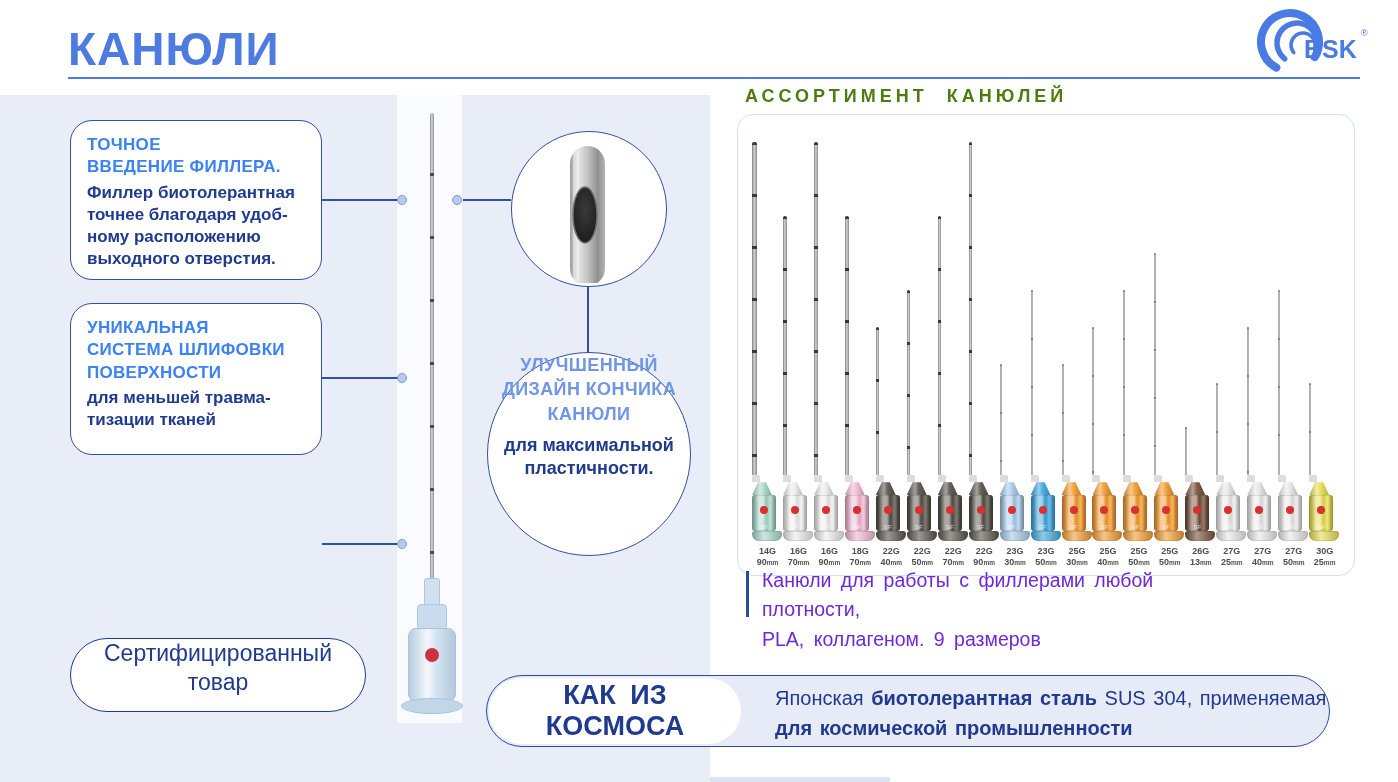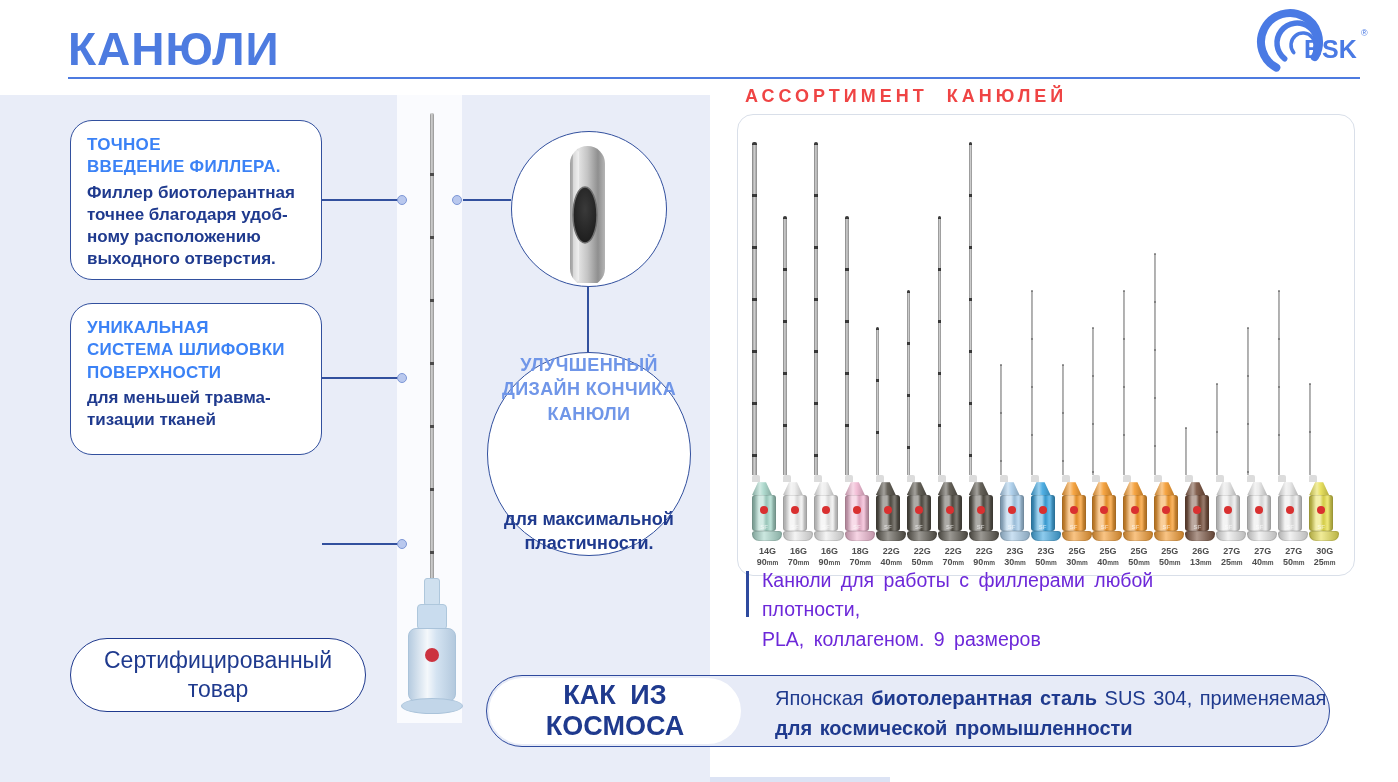--- a/index.html
+++ b/index.html
@@ -24,50 +24,50 @@
   .fbox-3 .bd{white-space:normal;text-align:justify;}
   
   .cline{position:absolute;height:1.5px;background:#32509e;}
   .cdot{position:absolute;width:10px;height:10px;border-radius:50%;background:#b9c8ee;border:1px solid #7d97d6;box-sizing:border-box;}
   .vline{position:absolute;width:1.5px;background:#32509e;}
   
   .mag-circle{position:absolute;left:511px;top:131px;width:154px;height:154px;border-radius:50%;
               background:#ffffff;border:1.5px solid #32509e;overflow:hidden;}
   .callout-circle{position:absolute;left:487px;top:352px;width:204px;height:204px;border-radius:50%;
               background:#ffffff;border:1.5px solid #32509e;box-sizing:border-box;
-              display:flex;flex-direction:column;align-items:center;justify-content:space-between;text-align:center;}
+              display:flex;flex-direction:column;align-items:center;justify-content:flex-start;text-align:center;}
   .callout-circle .hd{font-size:18px;font-weight:bold;color:#7096e8;line-height:1.35;letter-spacing:.4px;white-space:pre-line;}
   .callout-circle .bd{font-size:18px;font-weight:bold;color:#1f3a8e;line-height:1.3;margin-top:8px;white-space:pre-line;}
   
   .c-needle{position:absolute;left:430px;top:113px;width:4px;height:467px;border-radius:2px 2px 0 0;
      background-image:repeating-linear-gradient(180deg, transparent 0 60px, #4a4a4a 60px 63px),
                       linear-gradient(90deg,#8a8a8a,#d6d6d6 45%,#909090);}
   .c-cap1{position:absolute;left:424px;top:578px;width:16px;height:28px;background:#cfe0ef;border:1px solid #aec7dc;border-radius:3px;box-sizing:border-box;}
   .c-cap2{position:absolute;left:417px;top:604px;width:30px;height:26px;background:#c9dcee;border:1px solid #aec7dc;border-radius:4px;box-sizing:border-box;}
   .c-body{position:absolute;left:408px;top:628px;width:48px;height:74px;border-radius:8px;box-sizing:border-box;
      background-color:#c9dcee;border:1px solid #aac3da;
      background-image:linear-gradient(90deg, rgba(20,60,100,.10), rgba(255,255,255,.8) 40%, rgba(255,255,255,.2) 60%, rgba(20,60,100,.12));}
   .c-dot{position:absolute;left:425px;top:648px;width:14px;height:14px;border-radius:50%;background:#cc3340;}
   .c-skirt{position:absolute;left:401px;top:698px;width:62px;height:16px;border-radius:50%;
      background:#c2d6e9;border:1px solid #aac3da;box-sizing:border-box;}
   
   .cert-pill{position:absolute;left:70px;top:638px;width:296px;height:74px;box-sizing:border-box;
      background:#ffffff;border:1.5px solid #1f3a8e;border-radius:37px;
-     display:flex;align-items:center;justify-content:center;text-align:center;
+     display:flex;align-items:flex-start;justify-content:center;text-align:center;
      font-size:23px;color:#1f3a8e;line-height:1.25;padding:0 14px;}
   
   .banner{position:absolute;left:486px;top:675px;width:844px;height:72px;box-sizing:border-box;
      background:#e7ebf7;border:1.5px solid #2e4a9e;border-radius:36px;}
   .banner-pill{position:absolute;left:2px;top:2px;bottom:2px;width:252px;border-radius:34px;background:#ffffff;
      display:flex;align-items:center;justify-content:center;text-align:center;
      font-size:27px;font-weight:bold;color:#1f3a8e;line-height:1.15;white-space:pre-line;word-spacing:7px;}
   .banner-text{position:absolute;left:268px;top:7px;width:560px;font-size:20px;color:#1f3a8e;line-height:1.5;word-spacing:2px;margin-left:20px;}
   .banner-text .b{font-weight:bold;}
   
-  .assort-header{position:absolute;left:745px;top:86px;font-size:18px;font-weight:bold;color:#ef4444;
+  .assort-header{position:absolute;left:745px;top:86px;font-size:18px;font-weight:bold;color:#4d7c0f;
      letter-spacing:4px;word-spacing:10px;}
   .assort-box{position:absolute;left:737px;top:114px;width:618px;height:462px;box-sizing:border-box;
      background:#ffffff;border:1px solid #d9dfe9;border-radius:16px;}
   .assort-row{position:absolute;left:0;top:0;right:0;bottom:0;display:flex;justify-content:space-between;
      align-items:flex-end;padding:10px 14px 8px;}
   .citem{display:flex;flex-direction:column;justify-content:flex-end;width:31px;}
   .needle{border-radius:2px 2px 0 0;width:calc(var(--w)*1px);height:calc(var(--h)*1px);
      background-image:repeating-linear-gradient(180deg, rgba(70,70,70,.45) 0 2px, transparent 2px 48px),
                       linear-gradient(90deg,#8f8f8f,#cfcfcf 50%,#9a9a9a);}
   .needle.banded{background-image:repeating-linear-gradient(180deg, rgba(35,35,35,.85) 0 3px, transparent 3px 52px),

